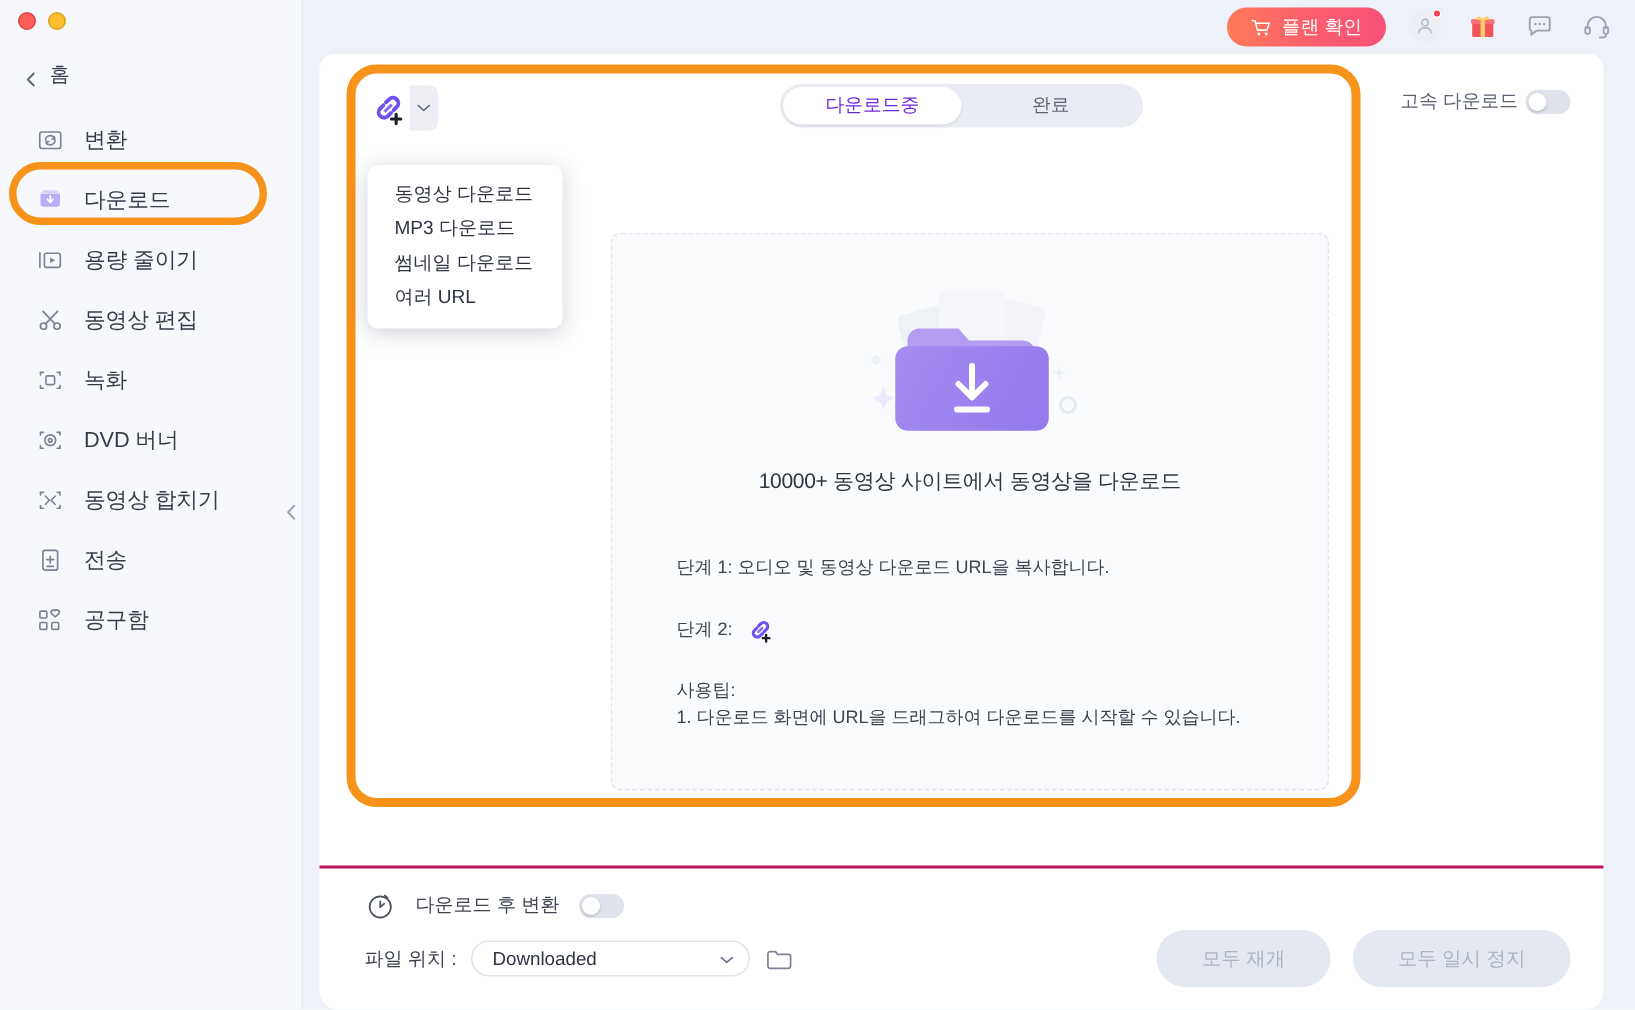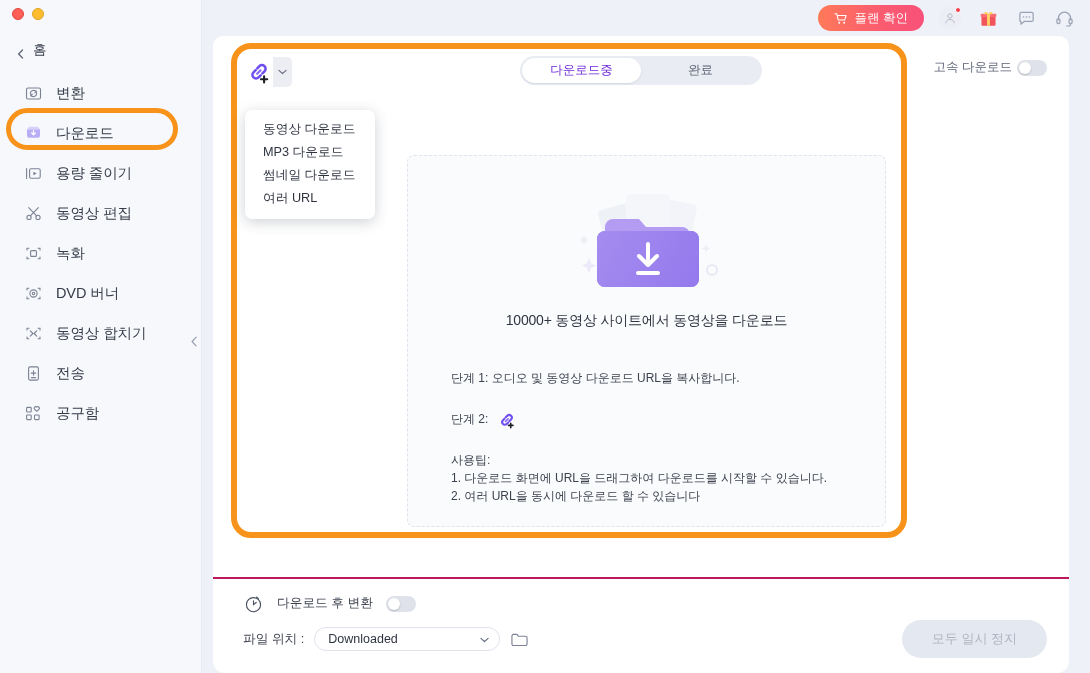--- a/index.html
+++ b/index.html
@@ -84,21 +84,21 @@
     cursor: pointer;
   }
 
   
   .header {
     position: absolute; left: 202px; top: 0;
     width: 888px; height: 36px;
   }
   .hdr-right {
     position: absolute; right: 14px; top: 5px;
-    display: flex; align-items: center; gap: 14px;
+    display: flex; gap: 14px;
   }
   .plan-btn {
     display: flex; align-items: center; gap: 7px;
     height: 26px; padding: 0 16px;
     border-radius: 13px;
     background: linear-gradient(90deg, #ff7a59 0%, #fb5d6e 55%, #f8517a 100%);
     color: #fff;
     font-size: 12.5px;
     border: none;
     cursor: pointer;
@@ -597,21 +597,20 @@
               </g>
               <path d="M13.1 16.8l3.4-3.4" stroke="#8b6df5" stroke-width="2.3" stroke-linecap="round"></path>
               <path d="M20.1 19.4v6M17.1 22.4h6" stroke="#1d1f27" stroke-width="2.2" stroke-linecap="round"></path>
             </svg>
           </span>
         </div>
 
         <div class="step-row tips">
           <div class="tips-line">사용팁:</div>
           <div class="tips-line">1. 다운로드 화면에 URL을 드래그하여 다운로드를 시작할 수 있습니다.</div>
-          <div class="tips-line">2. 여러 URL을 동시에 다운로드 할 수 있습니다</div>
         </div>
       </div>
     </div>
 
     <div class="bottombar">
 
       <div class="bb-row1">
         <span class="timer-ico">
           <svg viewBox="0 0 22 22" width="21" height="21" fill="none" stroke="currentColor" stroke-width="1.2">
             <circle cx="11" cy="12.2" r="7.4"></circle>
@@ -637,20 +636,21 @@
           </span>
         </div>
         <span class="folder-ico">
           <svg viewBox="0 0 20 18" width="19" height="17" fill="none" stroke="currentColor" stroke-width="1.2" stroke-linejoin="round">
             <path d="M2 5.2a1.6 1.6 0 011.6-1.6h3.7l1.6 2h7.5A1.6 1.6 0 0118 7.2v6.6a1.6 1.6 0 01-1.6 1.6H3.6A1.6 1.6 0 012 13.8z"></path>
           </svg>
         </span>
       </div>
 
       <div class="bb-actions">
+        <button class="pill-btn">모두 재개</button>
         <button class="pill-btn">모두 일시 정지</button>
       </div>
     </div>
 
   </div>
 
   <div class="ring-panel"></div>
 
 </div>
 

